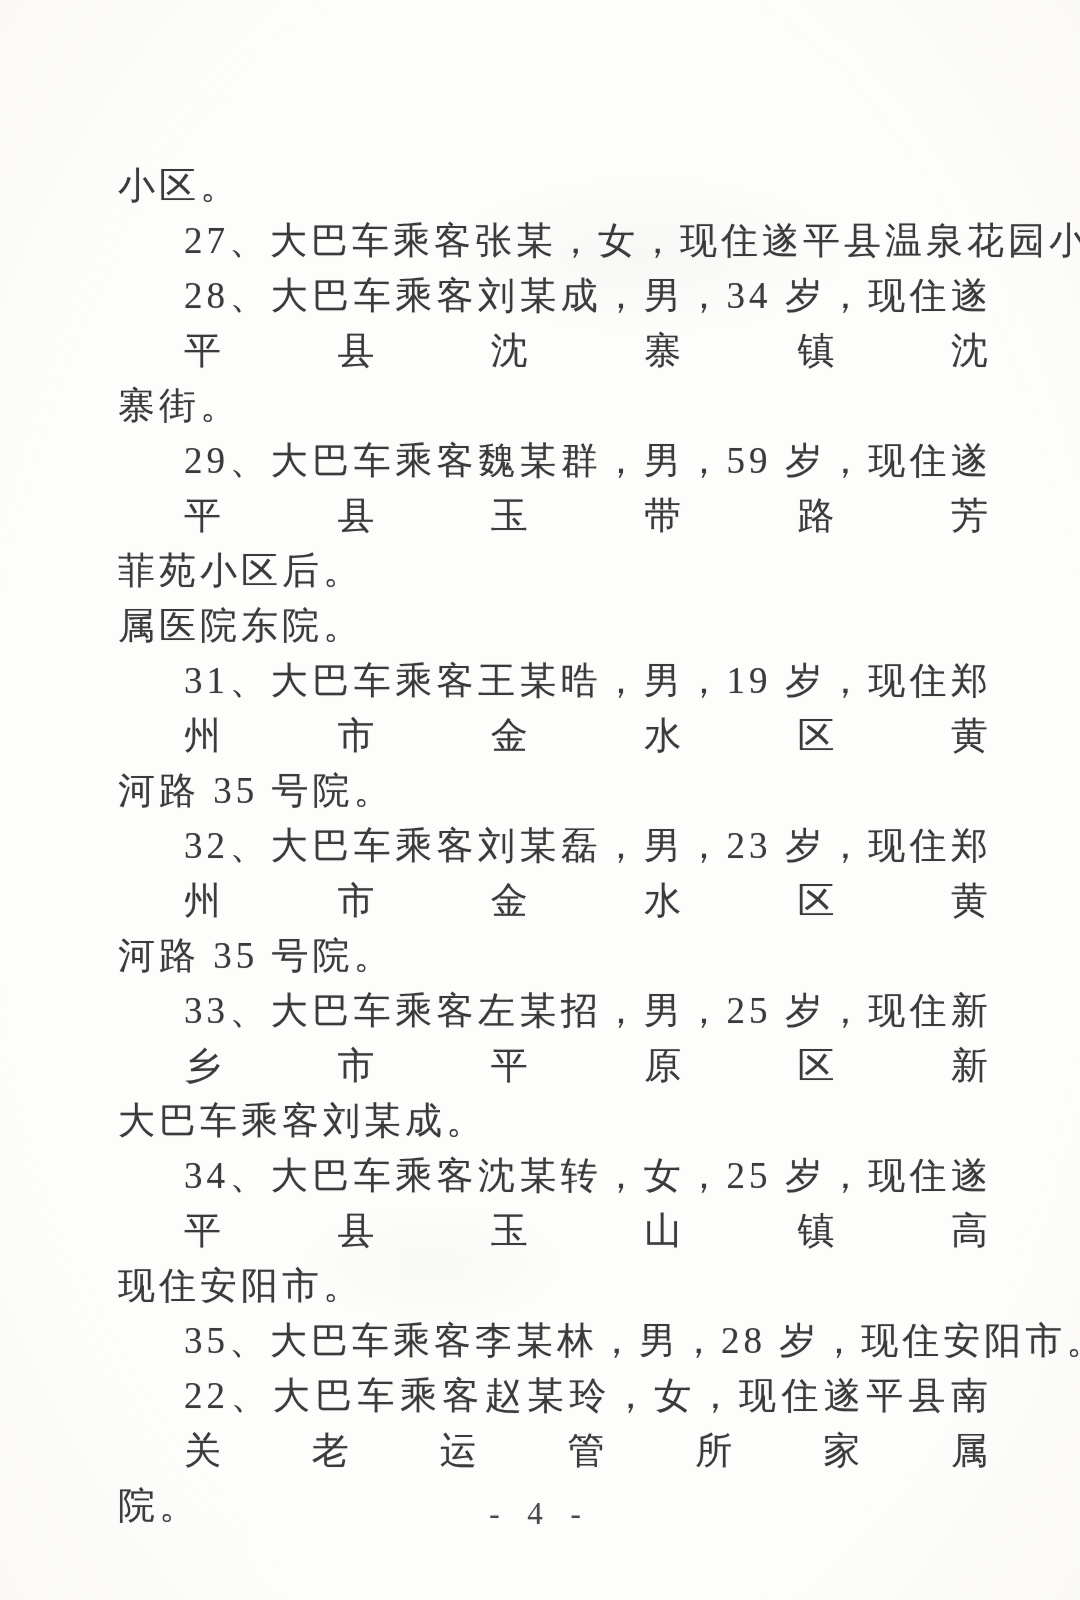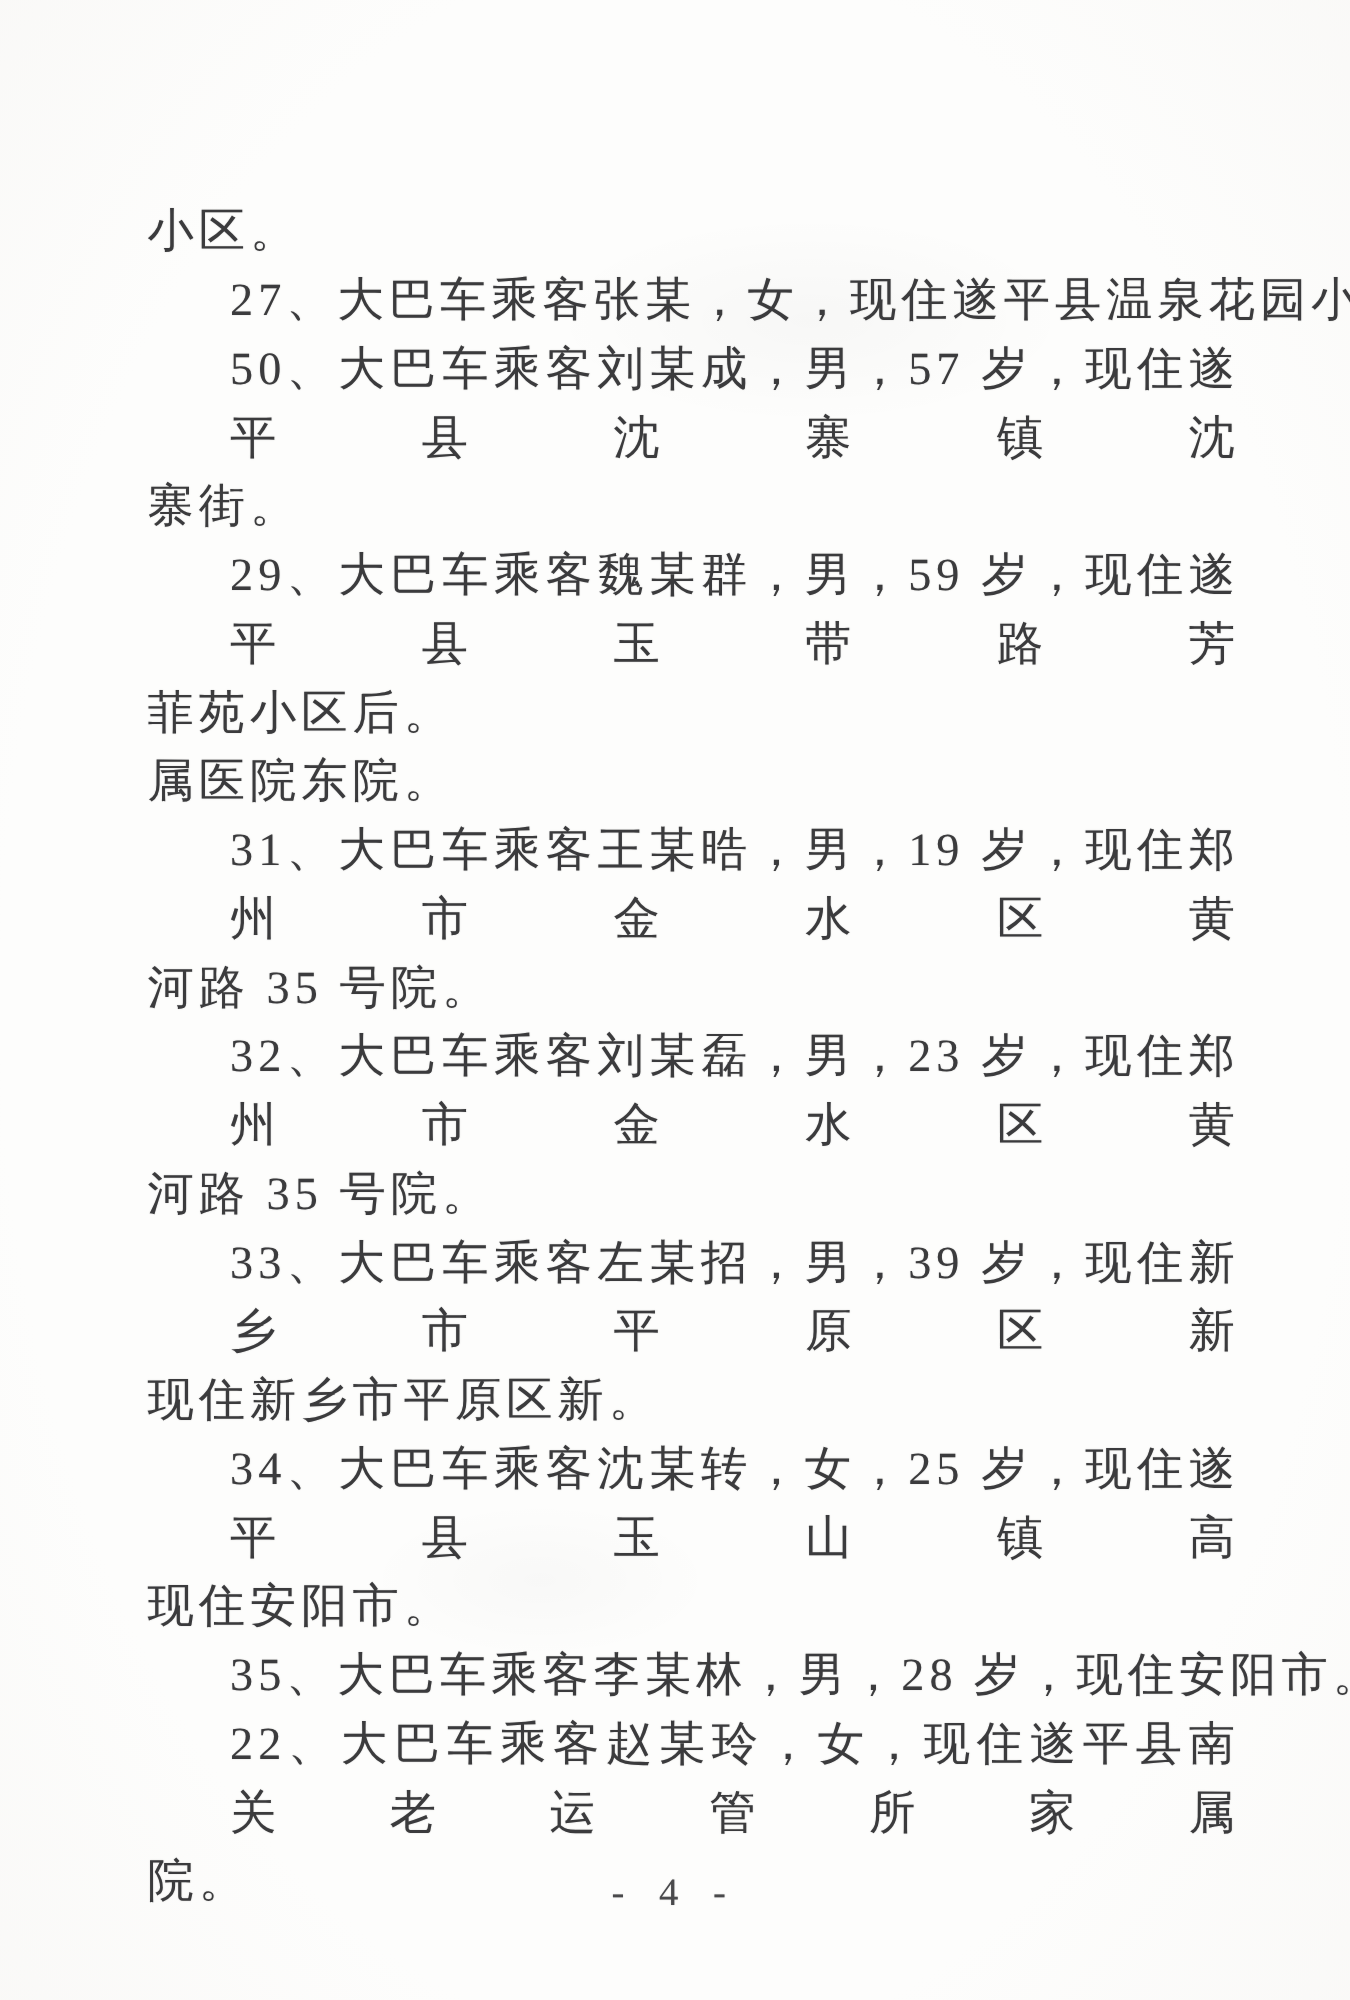--- a/index.html
+++ b/index.html
@@ -57,31 +57,31 @@
     text-shadow: 0 0 1px rgba(60,60,60,0.3);
   }
 </style>
 </head>
 <body>
 
 <div class="scan-page">
   <div class="doc-body" id="doc-body">
       <div class="text-line">小区。</div>
       <div class="text-line indent">27、大巴车乘客张某，女，现住遂平县温泉花园小区。</div>
-      <div class="text-line indent fill">50、大巴车乘客刘某成，男，57 岁，现住遂平县沈寨镇沈</div>
+      <div class="text-line indent fill">28、大巴车乘客刘某成，男，34 岁，现住遂平县沈寨镇沈</div>
       <div class="text-line">寨街。</div>
       <div class="text-line indent fill">29、大巴车乘客魏某群，男，59 岁，现住遂平县玉带路芳</div>
       <div class="text-line">菲苑小区后。</div>
       <div class="text-line">属医院东院。</div>
       <div class="text-line indent fill">31、大巴车乘客王某晧，男，19 岁，现住郑州市金水区黄</div>
       <div class="text-line">河路 35 号院。</div>
       <div class="text-line indent fill">32、大巴车乘客刘某磊，男，23 岁，现住郑州市金水区黄</div>
       <div class="text-line">河路 35 号院。</div>
-      <div class="text-line indent fill">33、大巴车乘客左某招，男，39 岁，现住新乡市平原区新</div>
-      <div class="text-line">现住新乡市平原区新。</div>
+      <div class="text-line indent fill">33、大巴车乘客左某招，男，25 岁，现住新乡市平原区新</div>
+      <div class="text-line">大巴车乘客刘某成。</div>
       <div class="text-line indent fill">34、大巴车乘客沈某转，女，25 岁，现住遂平县玉山镇高</div>
       <div class="text-line">现住安阳市。</div>
       <div class="text-line indent">35、大巴车乘客李某林，男，28 岁，现住安阳市。</div>
       <div class="text-line indent fill">22、大巴车乘客赵某玲，女，现住遂平县南关老运管所家属</div>
       <div class="text-line">院。</div>
     </div>
   <div class="page-footer">- 4 -</div>
 </div>
 
 </body></html>

